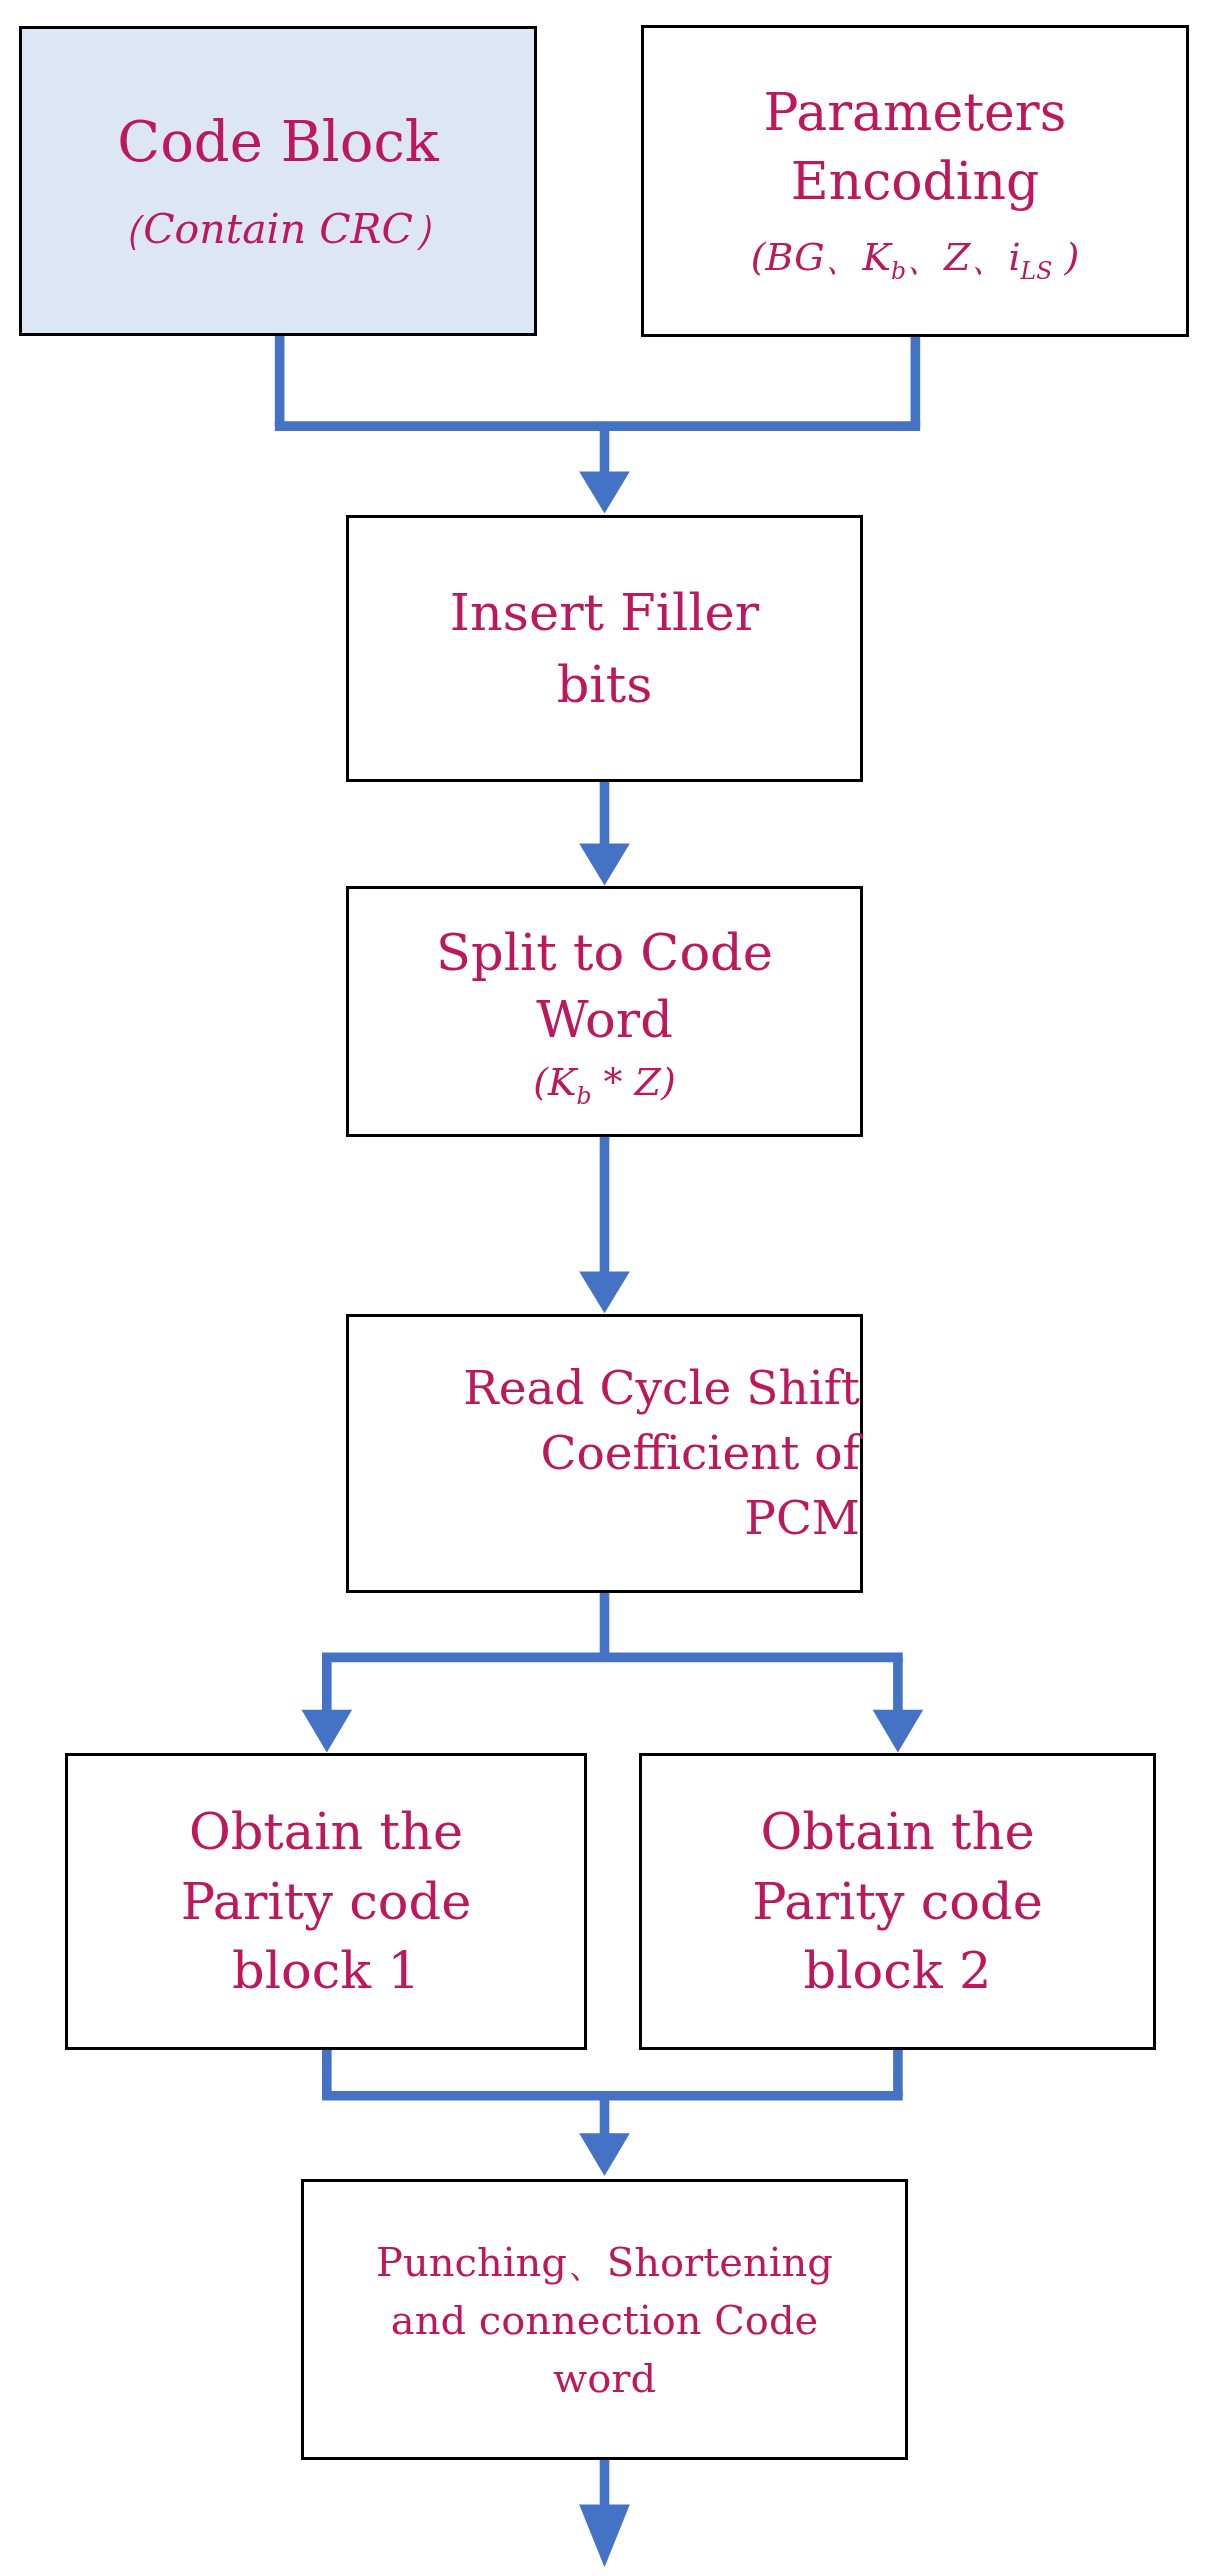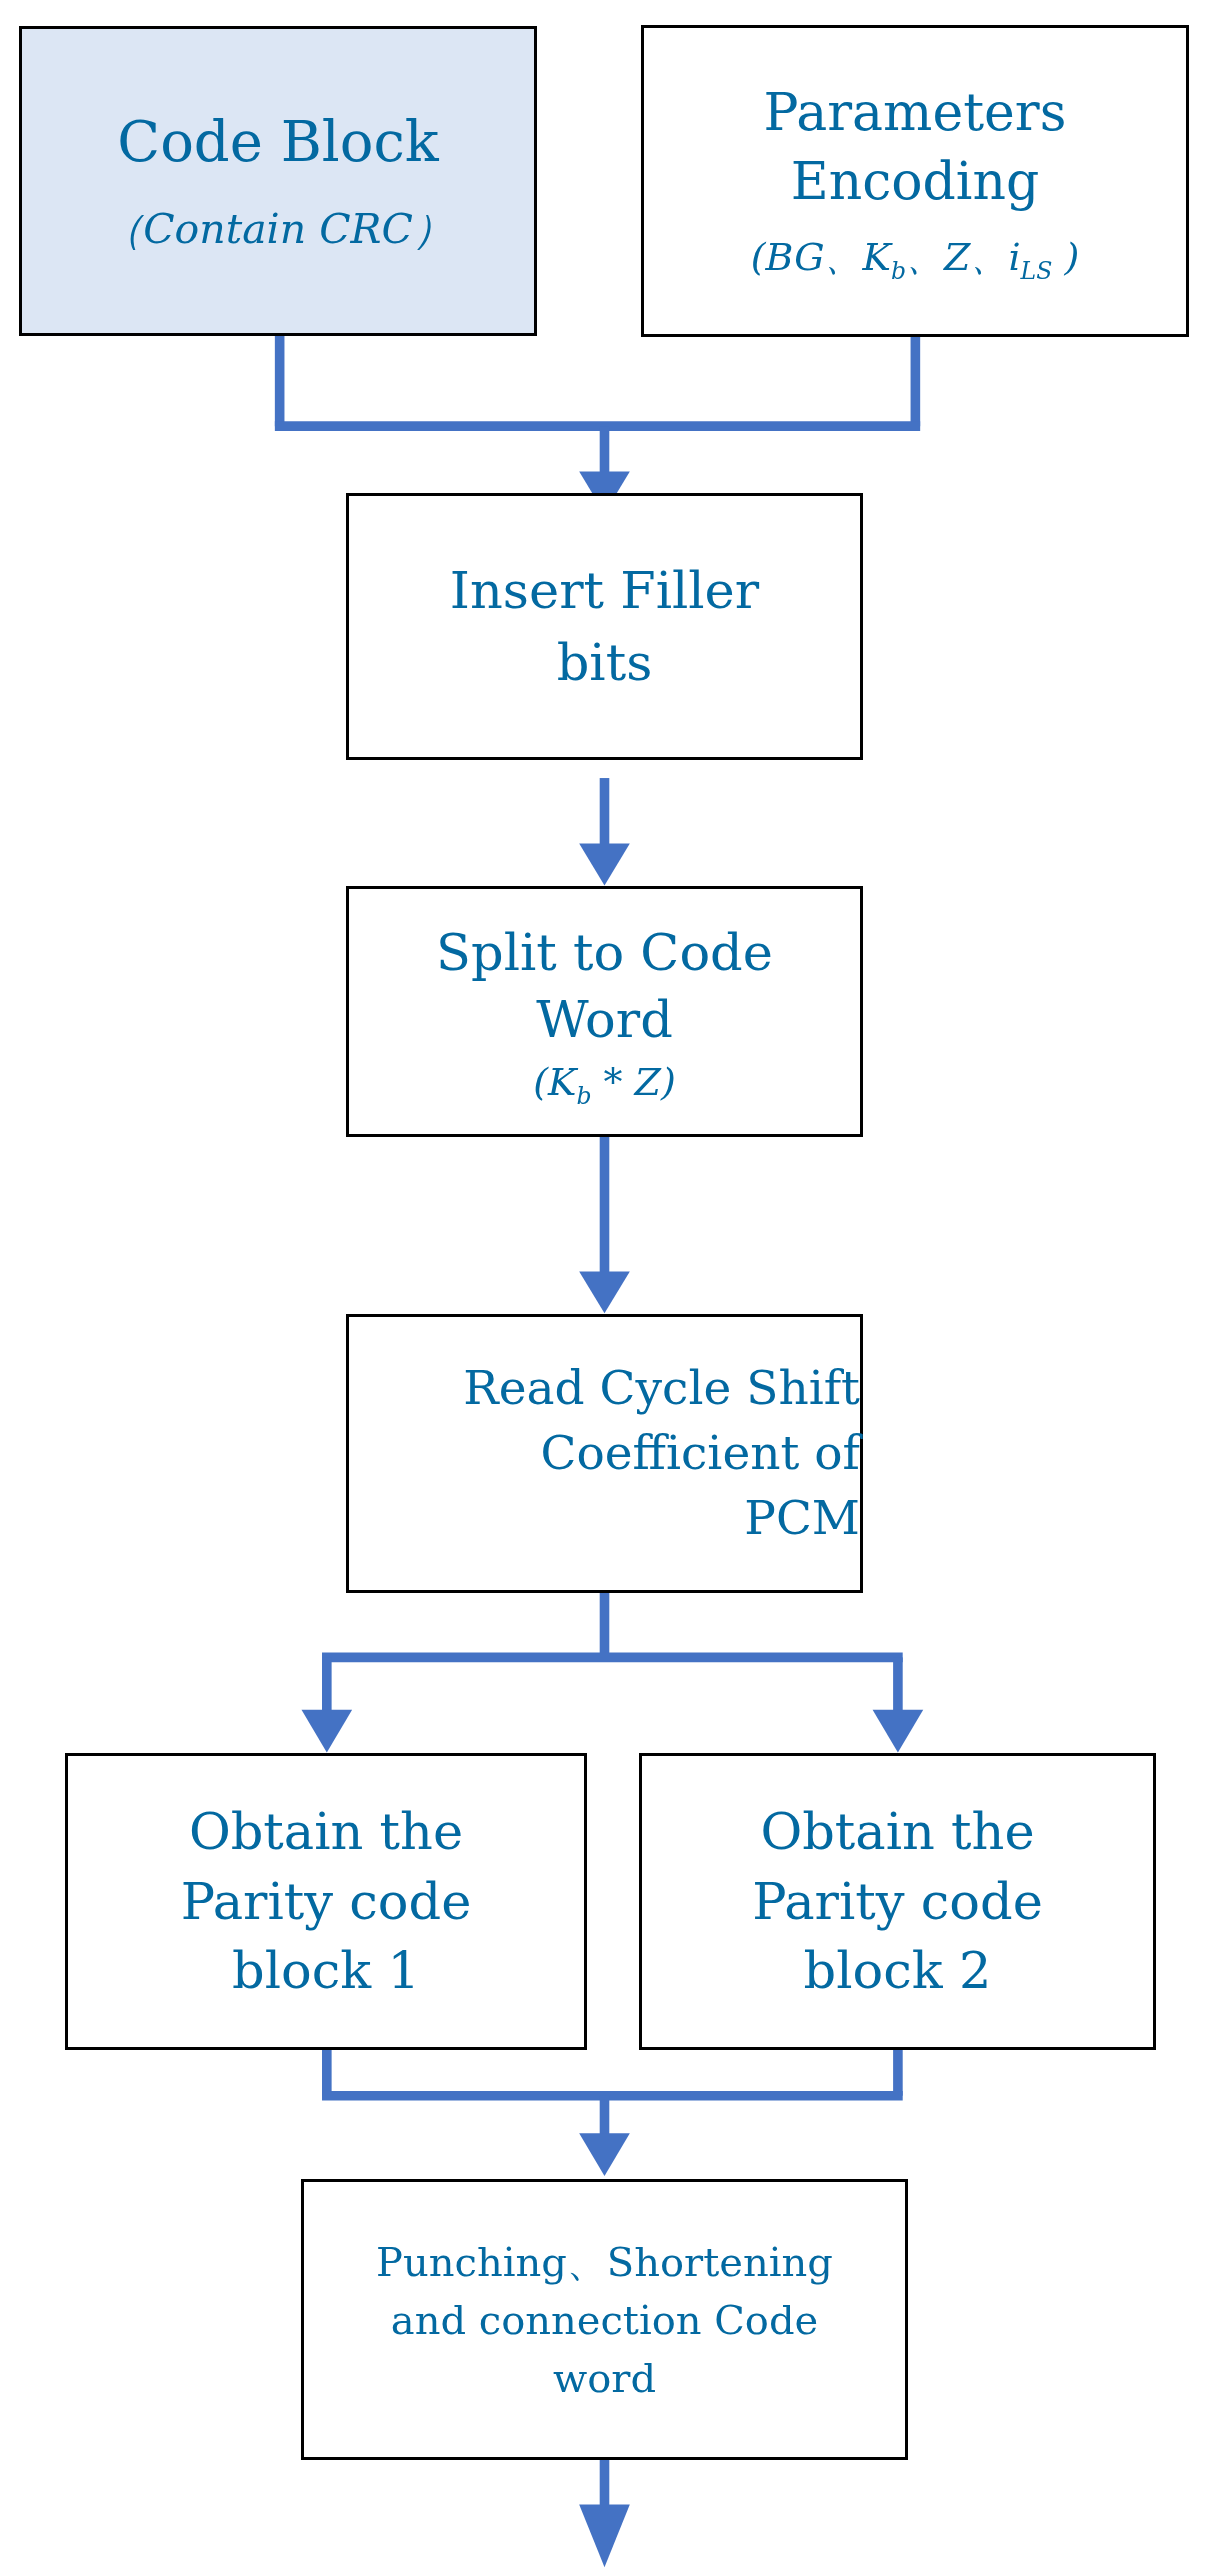--- a/index.html
+++ b/index.html
@@ -2,21 +2,21 @@
 <html style="font-size:14px"><head>
 <meta charset="utf-8">
 <style>
   html, body { margin: 0; padding: 0; background: #ffffff; }
   .canvas {
     position: relative;
     width: 1209px;
     height: 2576px;
     background: #ffffff;
     font-family: "DejaVu Serif", "Liberation Serif", serif;
-    color: #0369a1;
+    color: #be185d;
     overflow: hidden;
   }
   .connectors {
     position: absolute;
     left: 0; top: 0;
     width: 1209px; height: 2576px;
   }
   .node {
     position: absolute;
     box-sizing: border-box;
@@ -34,21 +34,21 @@
 
   
   #box-code-block        { left: 19px;  top: 26px;   width: 518px; height: 310px; background: #dce6f4; }
   #box-code-block .main  { font-size: 56px; }
   #box-code-block .sub-line { font-size: 41px; margin-top: 23px; }
 
   #box-encoding-params   { left: 641px; top: 24.5px;   width: 548px; height: 312px; }
   #box-encoding-params .main { font-size: 52px; }
   #box-encoding-params .sub-line { font-size: 38px; margin-top: 16px; }
 
-  #box-insert-filler     { left: 346px; top: 493px;  width: 517px; height: 267px; }
+  #box-insert-filler     { left: 346px; top: 515px;  width: 517px; height: 267px; }
   #box-insert-filler .main { font-size: 51px; line-height: 1.4; }
 
   #box-split-code-word   { left: 346px; top: 886px; width: 517px; height: 251px; }
   #box-split-code-word .main { font-size: 51px; }
   #box-split-code-word .sub-line { font-size: 38px; margin-top: 7px; }
 
   #box-read-pcm          { left: 346px; top: 1314px; width: 517px; height: 279px; align-items: flex-end; }
   #box-read-pcm .main    { font-size: 47px; line-height: 1.38; }
 
   #box-parity-1          { left: 65px;  top: 1753px; width: 522px; height: 297px; }

